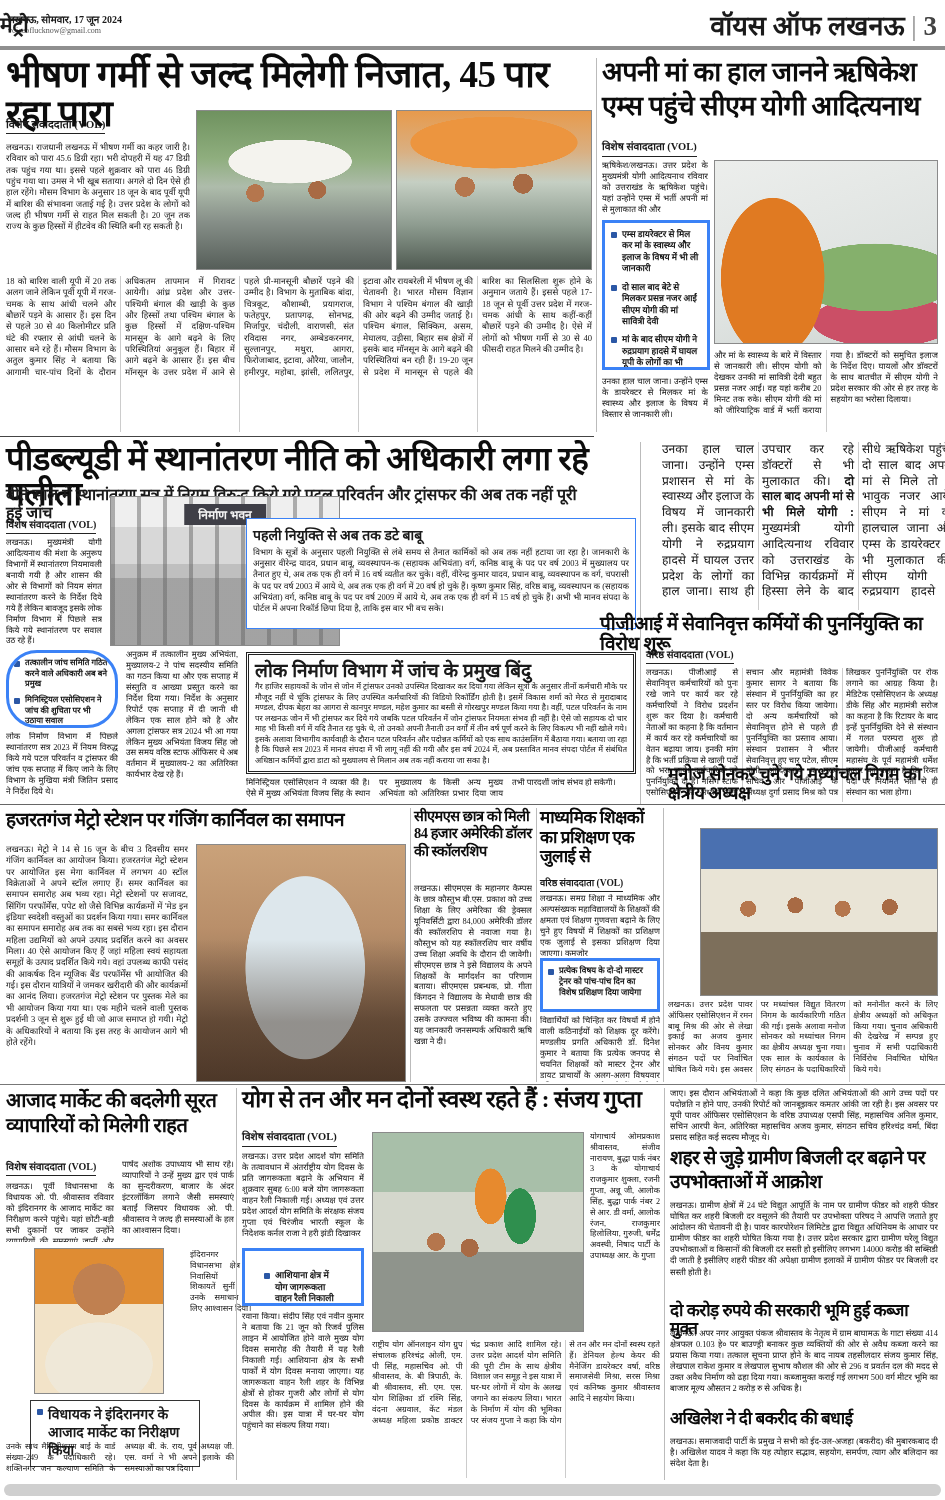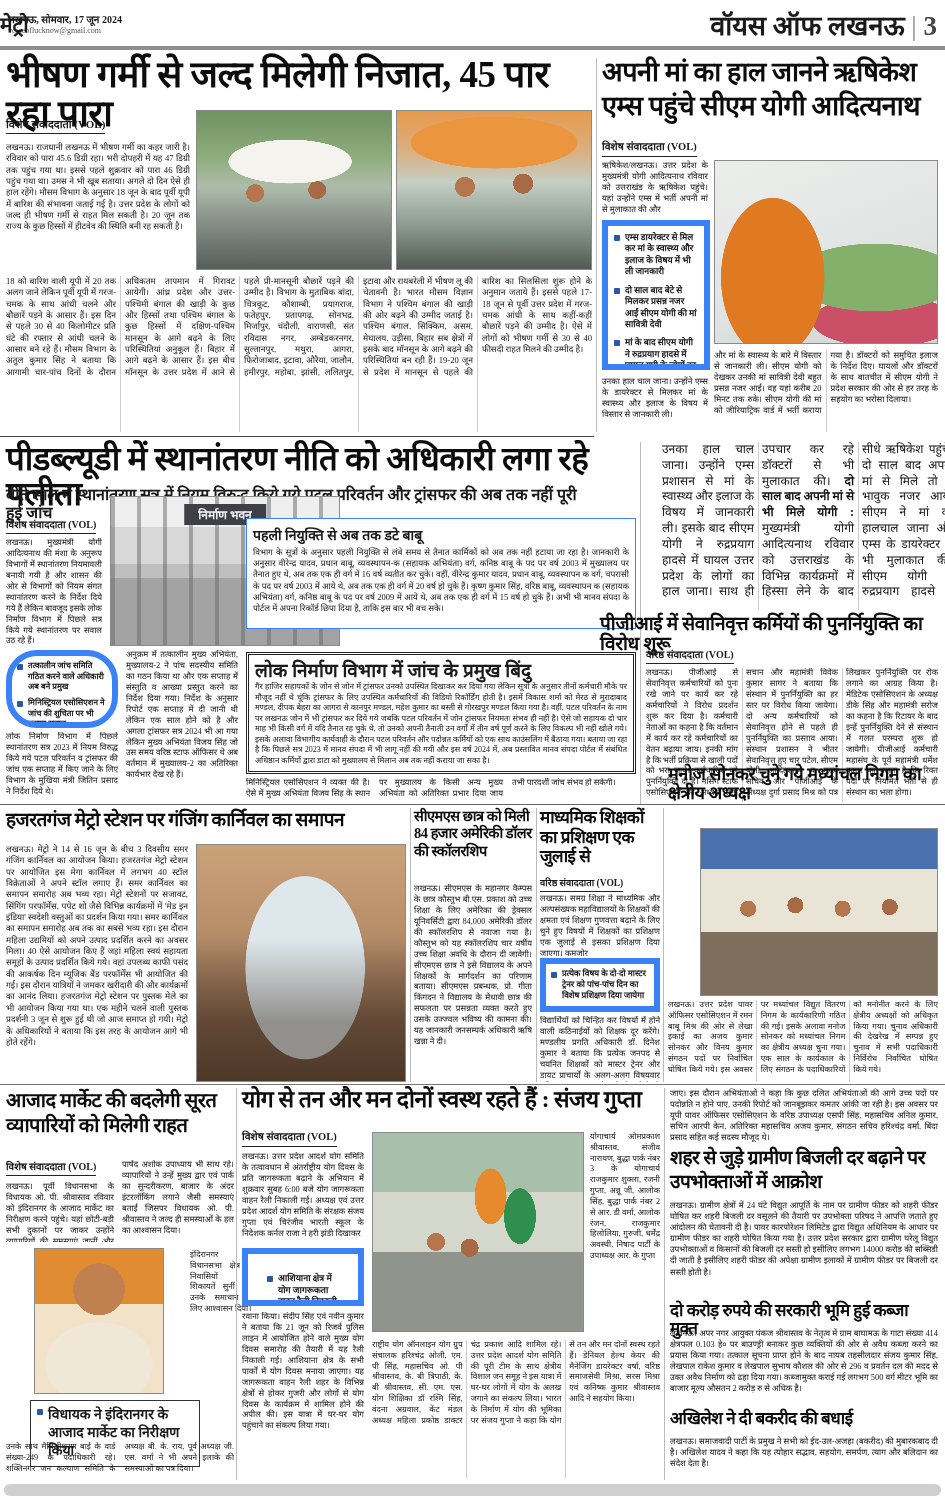--- a/index.html
+++ b/index.html
@@ -2,21 +2,21 @@
 <html><head>
 <meta charset="utf-8">
 <style>
   html,body{margin:0;padding:0;background:#fff;}
   .page{position:relative;width:945px;height:1500px;background:#fff;overflow:hidden;
         font-family:"Liberation Serif","DejaVu Serif",serif;color:#1a1a1a;}
   .abs{position:absolute;}
   .hl{font-weight:900;color:#0c0c0c;line-height:1.05;letter-spacing:-.5px;}
   .by{font-weight:bold;font-size:11px;border-bottom:1.5px solid #222;padding-bottom:3px;display:inline-block;line-height:1.1;}
   .bd{font-size:9px;line-height:1.32;text-align:justify;color:#141414;overflow:hidden;}
-  .box{border:6px solid #3b82f6;background:#fff;padding:6px;box-sizing:border-box;overflow:hidden;}
+  .box{border:3px solid #3b82f6;background:#fff;padding:6px;box-sizing:border-box;overflow:hidden;}
   .dbox{border:3px double #222;}
   .bi{display:flex;gap:5px;font-weight:bold;font-size:9.5px;line-height:1.3;margin-bottom:7px;text-align:left;}
   .bsq{width:6px;height:6px;background:#2b57a5;flex:none;margin-top:3px;border-radius:1px;}
   .vr{position:absolute;width:1px;background:#bbb;}
   .hr{position:absolute;background:#555;}
   .ph{position:absolute;border:1px solid #8a8a8a;overflow:hidden;box-sizing:border-box;}
   .ph-heat1{background:
     radial-gradient(ellipse 62px 22px at 48% 32%, #f4f3ee 0 99%, transparent 100%),
     radial-gradient(circle 9px at 30% 52%, #b5764d 0 99%, transparent 100%),
     radial-gradient(circle 9px at 62% 50%, #a86a44 0 99%, transparent 100%),

